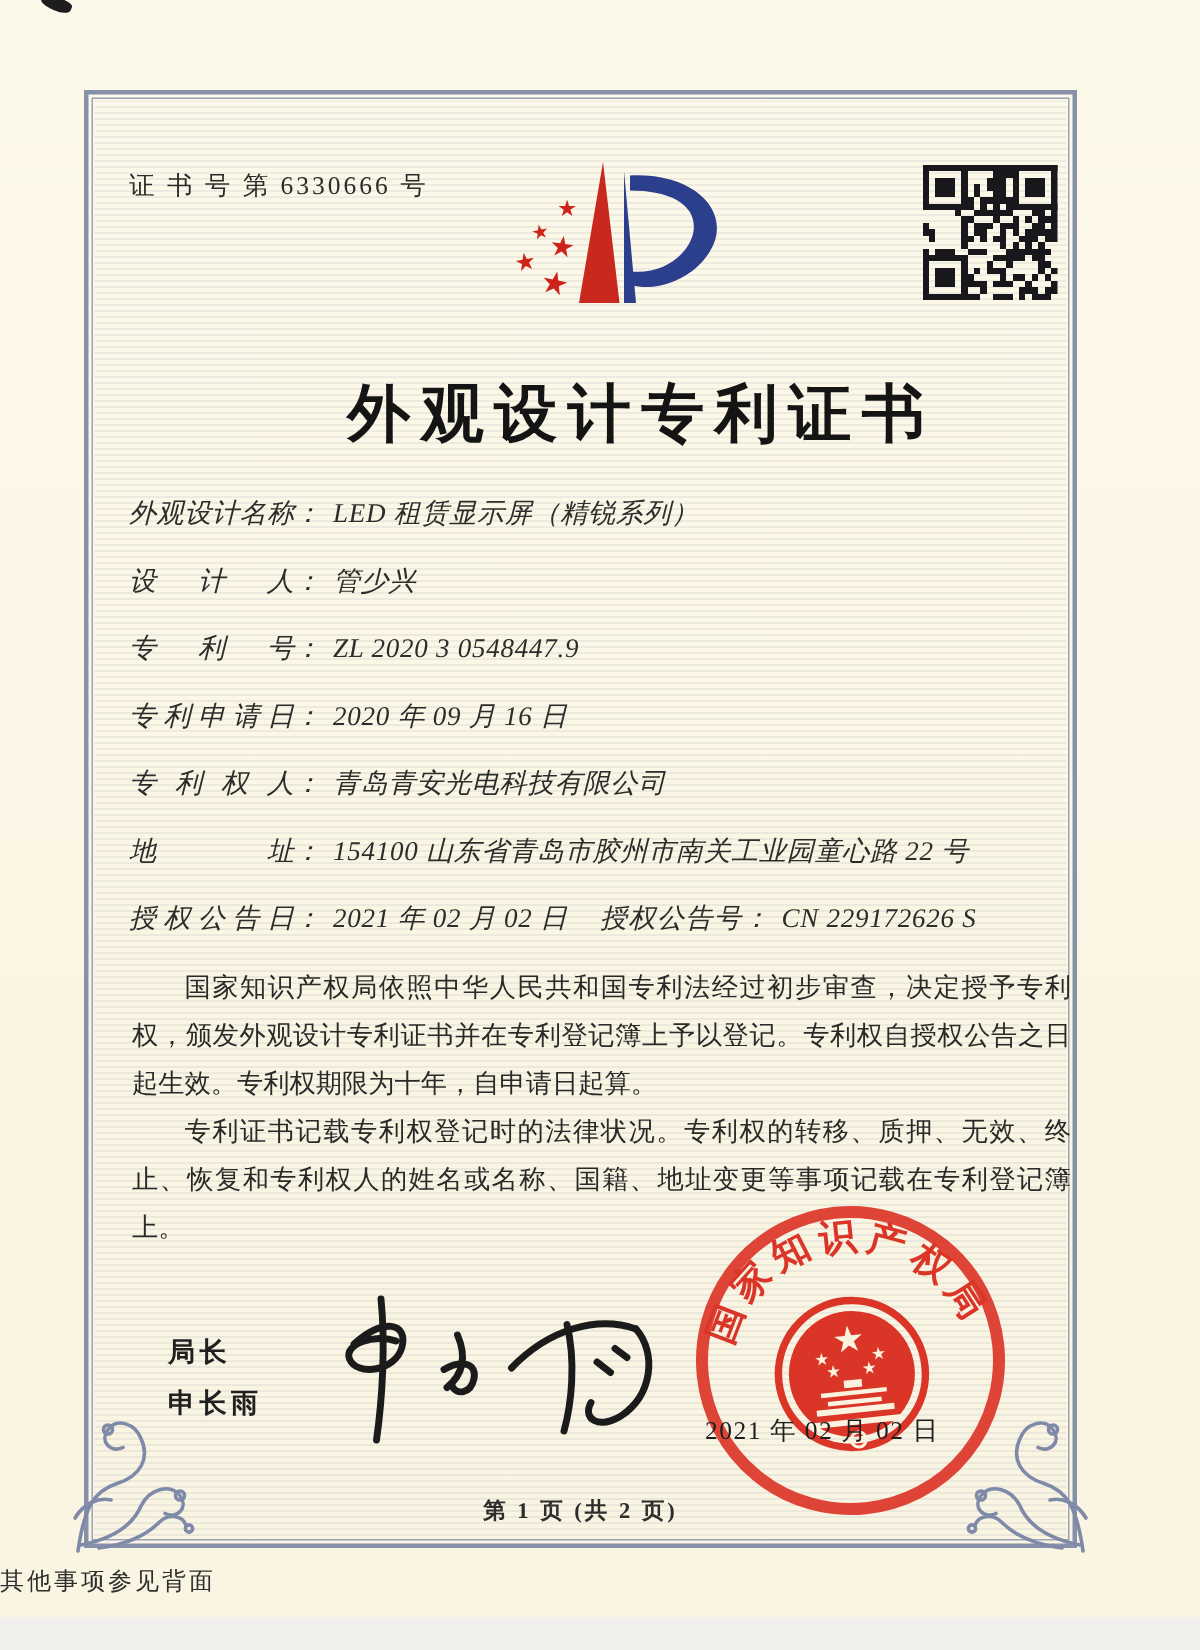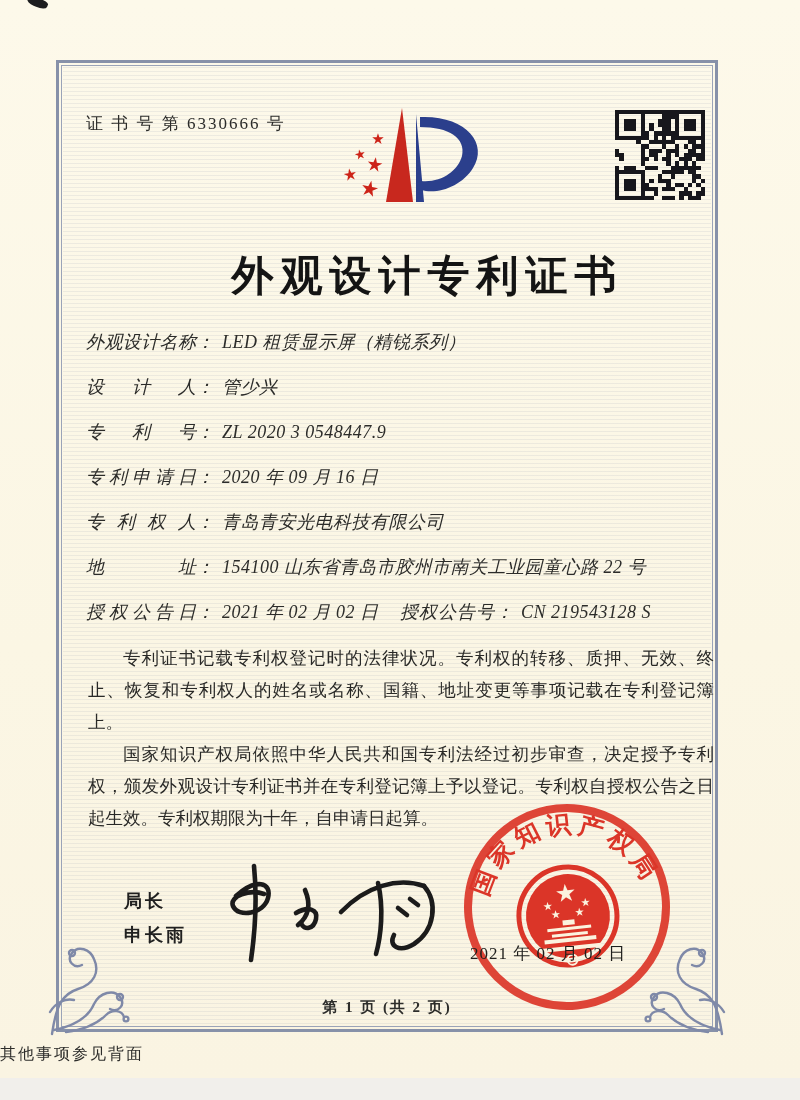--- a/index.html
+++ b/index.html
@@ -38,21 +38,21 @@
   .flabel{display:inline-block;width:110px;text-align:justify;text-align-last:justify;vertical-align:top;}
   .fcolon{display:inline-block;margin-right:8px;}
   .fvalue{letter-spacing:.5px;}
   .group2{position:absolute;left:314px;top:0;}
   .group2 .flabel{width:auto;text-align:left;text-align-last:auto;letter-spacing:1px;}
   
   .bodytext{position:absolute;left:88px;top:642px;width:626px;font-size:17.5px;line-height:32px;
     color:#292927;text-align:justify;z-index:2;}
   .bodytext p{margin:0;text-indent:2em;}
   
-  .officer{position:absolute;left:124px;top:884px;z-index:2;
+  .officer{position:absolute;left:112px;top:884px;z-index:2;
     font-family:"Liberation Sans","DejaVu Sans",sans-serif;font-size:18px;font-weight:600;
     color:#202020;letter-spacing:3px;line-height:34px;}
   .signature{position:absolute;left:208px;top:856px;width:240px;height:110px;z-index:2;}
   .seal{position:absolute;left:464px;top:804px;width:206px;height:206px;z-index:4;transform:rotate(-6deg);}
   .seal svg{width:206px;height:206px;}
   .seal-ring{position:absolute;inset:0;border:8px solid rgba(219,53,40,.92);border-radius:50%;}
   .seal-date{position:absolute;left:470px;top:942px;z-index:5;font-size:17px;color:#1e1e1c;letter-spacing:1px;}
   
   .page-info{position:absolute;left:57px;top:998px;width:660px;text-align:center;z-index:4;
     font-size:15px;color:#2d2d2b;letter-spacing:2px;font-weight:bold;}
@@ -293,28 +293,28 @@
     </div>
     <div class="frow">
       <span class="flabel">专利权人</span><span class="fcolon">：</span><span class="fvalue">青岛青安光电科技有限公司</span>
     </div>
     <div class="frow">
       <span class="flabel">地址</span><span class="fcolon">：</span><span class="fvalue">154100 山东省青岛市胶州市南关工业园童心路 22 号</span>
     </div>
     <div class="frow">
       <span class="flabel">授权公告日</span><span class="fcolon">：</span><span class="fvalue">2021 年 02 月 02 日</span>
       <span class="group2">
-        <span class="flabel">授权公告号</span><span class="fcolon">：</span><span class="fvalue">CN 219543128 S</span>
+        <span class="flabel">授权公告号</span><span class="fcolon">：</span><span class="fvalue">CN 229172626 S</span>
       </span>
     </div>
   </div>
 
   <div class="bodytext">
+    <p>国家知识产权局依照中华人民共和国专利法经过初步审查，决定授予专利权，颁发外观设计专利证书并在专利登记簿上予以登记。专利权自授权公告之日起生效。专利权期限为十年，自申请日起算。</p>
     <p>专利证书记载专利权登记时的法律状况。专利权的转移、质押、无效、终止、恢复和专利权人的姓名或名称、国籍、地址变更等事项记载在专利登记簿上。</p>
-    <p>国家知识产权局依照中华人民共和国专利法经过初步审查，决定授予专利权，颁发外观设计专利证书并在专利登记簿上予以登记。专利权自授权公告之日起生效。专利权期限为十年，自申请日起算。</p>
   </div>
 
   <div class="officer">
     <div>局长</div>
     <div>申长雨</div>
   </div>
 
   <svg class="signature" viewBox="0 0 240 110">
     <g fill="none" stroke="#1b1b1b" stroke-width="4.6" stroke-linecap="round">
       <path d="M28,40 C48,22 64,26 60,42 C56,58 30,62 25,50 C21,40 42,33 56,38"></path>

